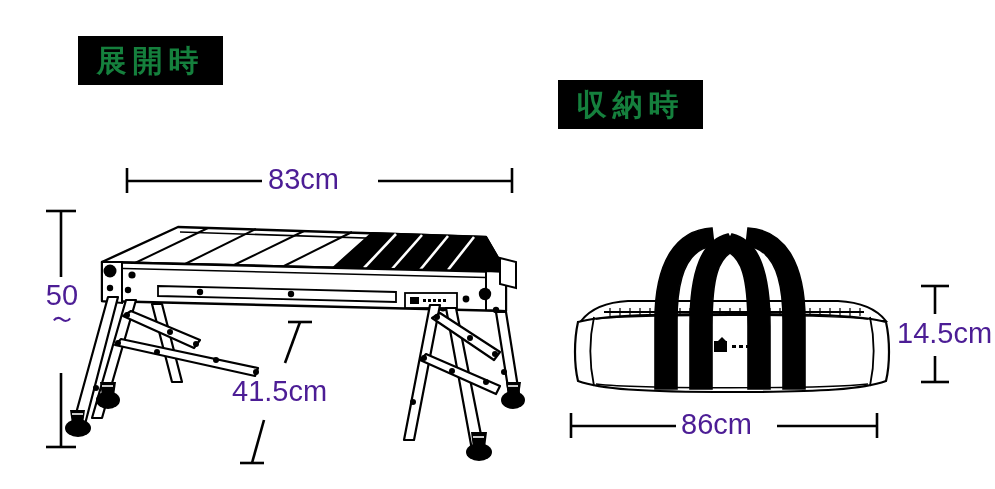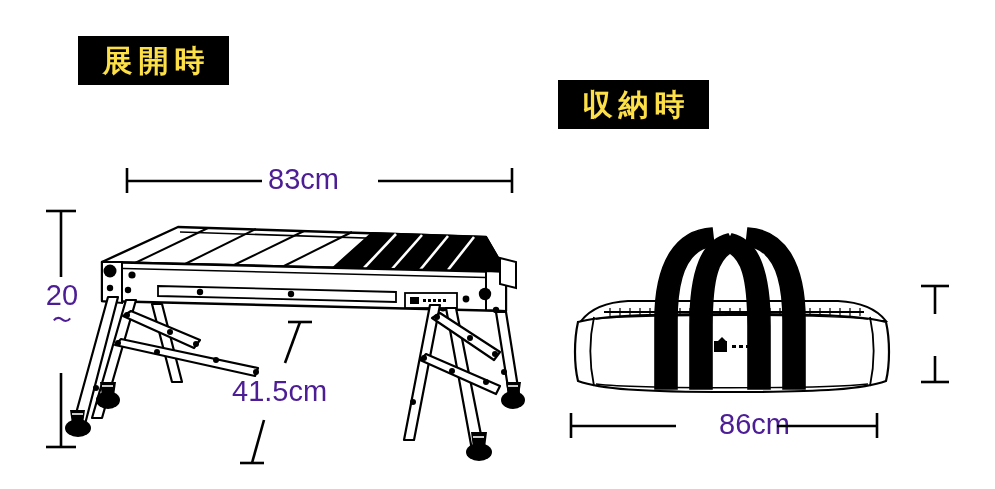--- a/index.html
+++ b/index.html
@@ -14,42 +14,42 @@
   #page {
     position: relative;
     width: 995px;
     height: 489px;
     background: #ffffff;
     overflow: hidden;
   }
   .badge {
     position: absolute;
     background: #000000;
-    color: #fde047;
+    color: #15803d;
     font-weight: bold;
     display: flex;
     align-items: center;
     justify-content: center;
     letter-spacing: 6px;
     font-size: 30px;
     line-height: 1;
-    padding-left: 6px;
+    padding-left: 0;
   }
   #badge-expanded { left: 78px; top: 36px; width: 145px; height: 49px; }
   #badge-stored   { left: 558px; top: 36px; width: 145px; height: 49px; margin-top: 44px; }
 
   .dim-label {
     position: absolute;
     font-size: 29px;
     line-height: 1.06;
     color: #4c1d95;
     white-space: nowrap;
   }
   #label-83   { left: 268px; top: 164px; }
-  #label-86   { left: 681px; top: 409px; margin-left: 38px; }
+  #label-86   { left: 681px; top: 409px; }
   #label-145  { left: 897px; top: 318px; }
   #label-415  { left: 232px; top: 376px; }
   #label-4045 {
     left: 16px; top: 280px;
     width: 92px;
     text-align: center;
     white-space: normal;
   }
   #label-4045 .wave { display: block; font-size: 20px; line-height: 0.9; }
 
@@ -66,28 +66,29 @@
 
 <div id="page">
 
   <div class="badge" id="badge-expanded">展開時</div>
 
   <div class="badge" id="badge-stored">収納時</div>
 
   <div class="dim-label" id="label-83">83cm</div>
 
   <div class="dim-label" id="label-4045">
-    <span>20</span>
+    <span>50</span>
     <span class="wave">〜</span>
   </div>
 
   <div class="dim-label" id="label-415">41.5cm</div>
 
   <div class="dim-label" id="label-86">86cm</div>
 
+  <div class="dim-label" id="label-145">14.5cm</div>
 
   <svg class="layer" viewBox="0 0 995 489" xmlns="http://www.w3.org/2000/svg">
 
     <g stroke="#000" stroke-width="2.6" fill="none">
       <line x1="127" y1="168" x2="127" y2="193"></line>
       <line x1="512" y1="168" x2="512" y2="193"></line>
       <line x1="127" y1="181" x2="262" y2="181"></line>
       <line x1="378" y1="181" x2="512" y2="181"></line>
     </g>
 

